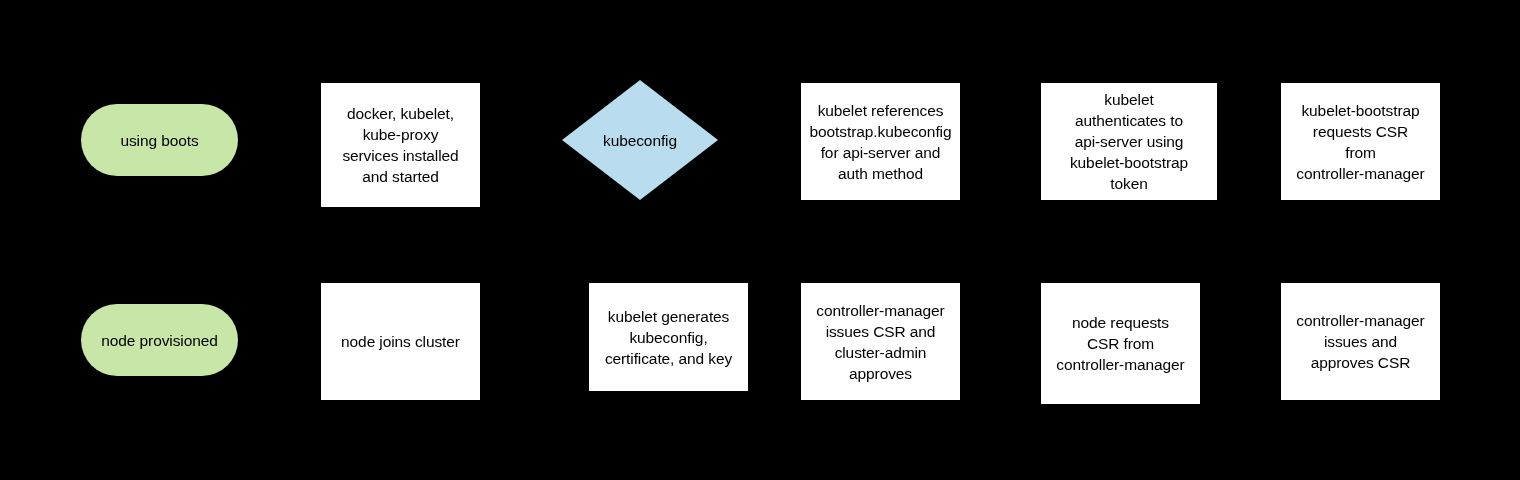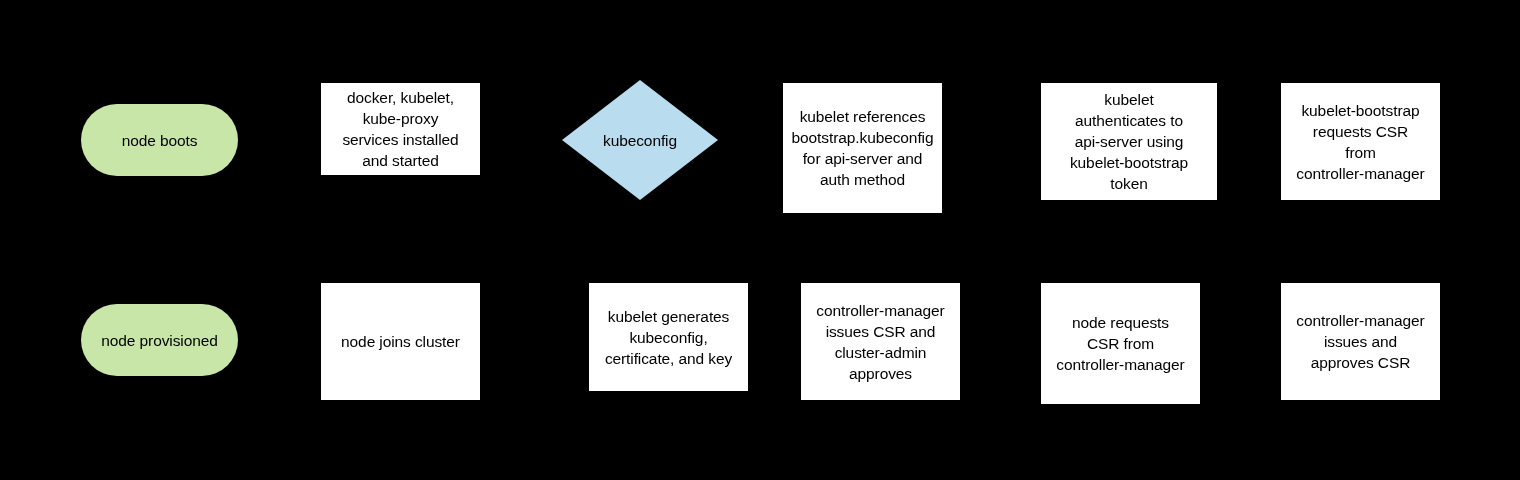--- a/index.html
+++ b/index.html
@@ -72,33 +72,33 @@
     z-index: 2;
     white-space: nowrap;
   }
 </style>
 </head>
 <body>
 
 <div id="canvas" style="background: rgb(0, 0, 0);">
     <div style="position: absolute; left: 0px; top: 0px; width: 100%; height: 100%;">
       <div class="node shape-terminator" style="left: 81px; top: 104px; width: 157px; height: 72px;">
-        <span class="label">node boots</span>
+        <span class="label">using boots</span>
       </div>
-      <div class="node shape-process" style="left: 321px; top: 83px; width: 159px; height: 92px; align-items: center;">
+      <div class="node shape-process" style="left: 321px; top: 83px; width: 159px; height: 124px; align-items: center;">
         <span class="label">docker, kubelet,
 kube-proxy
 services installed
 and started</span>
       </div>
       <div class="node shape-decision" style="left: 562px; top: 80px; width: 156px; height: 120px;">
         <div class="diamond"></div>
         <span class="label">kubeconfig</span>
       </div>
-      <div class="node shape-process overflow" style="left: 783px; top: 83px; width: 159px; height: 130px;">
+      <div class="node shape-process overflow" style="left: 801px; top: 83px; width: 159px; height: 117px;">
         <span class="label">kubelet references
 bootstrap.kubeconfig
 for api-server and
 auth method</span>
       </div>
       <div class="node shape-process" style="left: 1041px; top: 83px; width: 176px; height: 117px;">
         <span class="label">kubelet
 authenticates to
 api-server using
 kubelet-bootstrap

